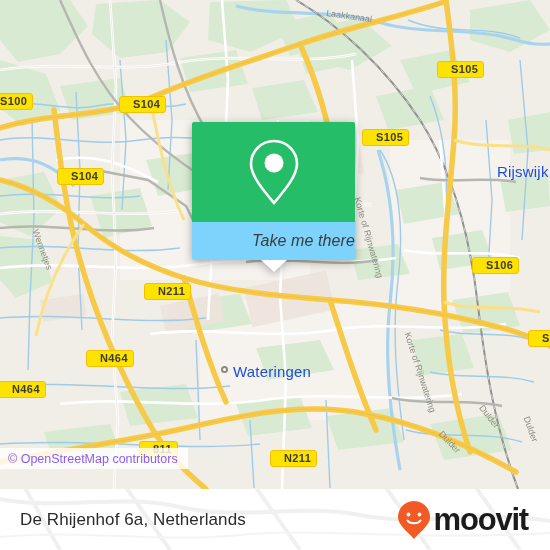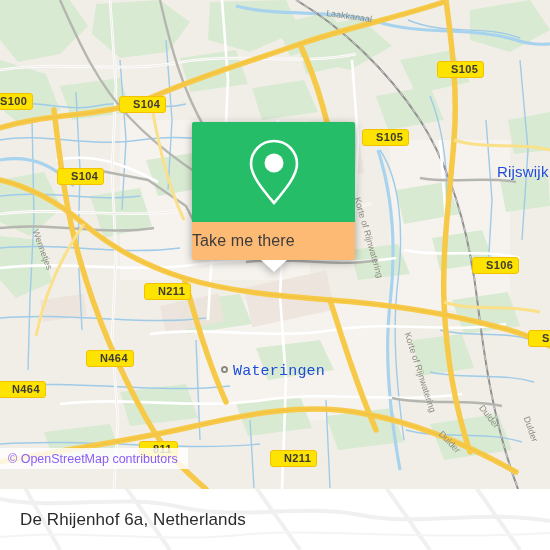--- a/index.html
+++ b/index.html
@@ -88,26 +88,27 @@
   }
   #popup-top {
     background: #26bd68;
     height: 100px;
     border-radius: 2px 2px 0 0;
     display: flex;
     align-items: center;
     justify-content: center;
   }
   #popup-bottom {
-    background: #fdba74;
+    background: #7dd3fc;
     height: 38px;
     border-radius: 0 0 2px 2px;
     display: flex;
     align-items: center;
-    justify-content: flex-start;
+    justify-content: flex-end;
+    font-style: italic;
   }
   #popup-label {
     color: #3c3c3c;
     font-family: "Liberation Sans", sans-serif;
     font-size: 16px;
     letter-spacing: 0.1px;
   }
   #popup-tail {
     position: absolute;
     left: 50%;
@@ -350,21 +351,21 @@
       <div class="shield" style="left:144px;  top:283px;">N211</div>
       <div class="shield" style="left:86px;   top:350px;">N464</div>
       <div class="shield" style="left:-2px;   top:381px;">N464</div>
       <div class="shield" style="left:139px;  top:441px;">811</div>
       <div class="shield" style="left:270px;  top:450px;">N211</div>
     </div>
 
     <div>
       <div class="place-label" style="left:497px; top:163px;">Rijswijk</div>
       <div class="place-dot" style="left:221px; top:366px;"></div>
-      <div class="place-label" style="left:233px; top:363px;font-family:Liberation Mono, monospace;">Wateringen</div>
+      <div class="place-label" style="left:233px; top:363px;">Wateringen</div>
     </div>
 
     <div>
       <div class="street-label" style="left:327px; top:8px; transform:rotate(8deg);">Laakkanaal</div>
       <div class="street-label" style="left:40px; top:228px; transform:rotate(70deg);">Wennetjes</div>
       <div class="street-label" style="left:362px; top:196px; transform:rotate(74deg);">Korte of Rijnwatering</div>
       <div class="street-label" style="left:412px; top:331px; transform:rotate(72deg);">Korte of Rijnwatering</div>
       <div class="street-label" style="left:444px; top:429px; transform:rotate(46deg);">Dulder</div>
       <div class="street-label" style="left:485px; top:403px; transform:rotate(52deg);">Dulder</div>
       <div class="street-label" style="left:531px; top:415px; transform:rotate(70deg);">Dulder</div>
@@ -398,16 +399,25 @@
         <path d="M250,-10 L300,61"></path>
         <path d="M380,-10 L430,61"></path>
         <path d="M470,-10 L520,61"></path>
       </g>
       <g stroke="#f4f4f4" fill="none" stroke-width="2">
         <path d="M0,48 C80,40 160,54 240,46 C320,38 400,52 550,44"></path>
       </g>
     </svg>
     <div id="footer-inner">
       <span id="address">De Rhijenhof 6a, Netherlands</span>
+      <span id="brand">
+        <svg width="34" height="40" viewBox="0 0 34 40">
+          <path d="M17 1 C8.2 1 1 8.2 1 17 C1 25 10 31 17 39 C24 31 33 25 33 17 C33 8.2 25.8 1 17 1 Z" fill="#f15a24"></path>
+          <circle cx="11.5" cy="14.5" r="1.9" fill="#ffffff"></circle>
+          <circle cx="22.5" cy="14.5" r="1.9" fill="#ffffff"></circle>
+          <path d="M10.5 20.5 C13 24.2 21 24.2 23.5 20.5" fill="none" stroke="#ffffff" stroke-width="2" stroke-linecap="round"></path>
+        </svg>
+        <span id="brand-word">moovit</span>
+      </span>
     </div>
   </div>
 
 </div>
 
 </body></html>

